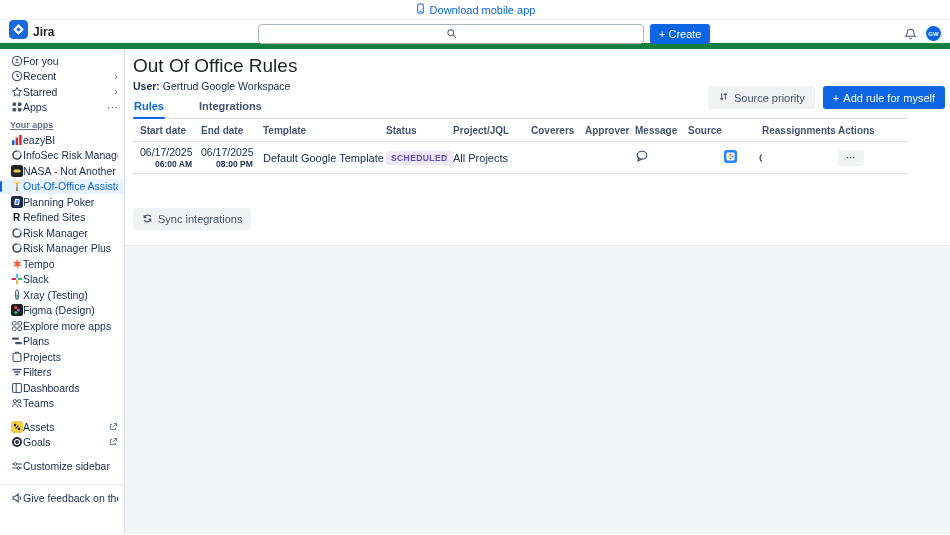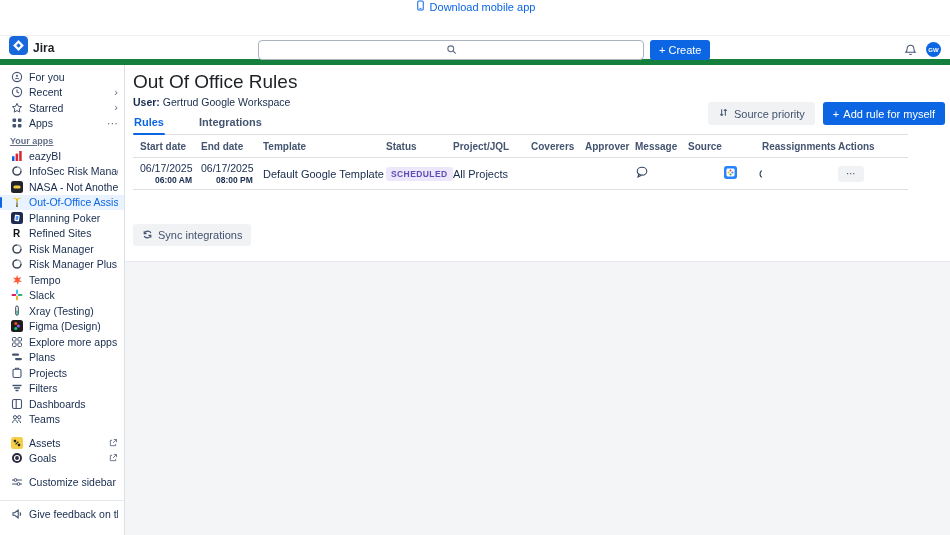--- a/index.html
+++ b/index.html
@@ -3,21 +3,21 @@
 <meta charset="utf-8">
 <style>
   * { box-sizing: border-box; }
   html,body { margin:0; padding:0; }
   body {
     width:950px; height:535px; overflow:hidden; position:relative;
     background:#fff; color:#172B4D;
     font-family:"Liberation Sans","DejaVu Sans",sans-serif;
   }
   
-  .topstrip { height:36px; display:flex; align-items:flex-start; justify-content:center;
+  .topstrip { height:20px; display:flex; align-items:center; justify-content:center;
     background:#fff; border-bottom:1px solid #F0F1F3; }
   .download-link { display:flex; align-items:center; gap:4px; color:#0C66E4;
     font-size:11px; font-weight:500; cursor:pointer; }
   
   .appbar { height:29px; border-bottom:6px solid #15803d; background:#fff; position:relative;
     display:flex; align-items:center; }
   .logo { display:flex; align-items:center; gap:5px; padding-left:9px; cursor:pointer; }
   .logo-word { font-size:12px; font-weight:700; color:#1D2125; }
   .searchbox { position:absolute; left:258px; top:4px; width:386px; height:20px;
     border:1px solid #ACB4C0; border-radius:4px; background:#fff;
@@ -30,21 +30,21 @@
     font-size:11px; font-weight:500; display:flex; align-items:center; gap:3px;
     font-family:inherit; cursor:pointer; }
   .bell-btn { position:absolute; right:33px; top:7px; background:none; border:none; padding:0; cursor:pointer; }
   .avatar { position:absolute; right:9px; top:6px; width:15px; height:15px; border-radius:50%;
     background:#0C66E4; color:#fff; font-size:6px; font-weight:700;
     display:flex; align-items:center; justify-content:center; cursor:pointer; }
   
   .layout { display:flex; height:485px; }
   .sidebar { width:125px; flex:0 0 125px; border-right:1px solid #DCDFE4; background:#fff;
     padding-top:4px; overflow:hidden; }
-  .nav-item { height:15.5px; display:flex; align-items:center; gap:6px;
+  .nav-item { height:15.5px; display:flex; align-items:center; gap:0;
     padding:0 6px 0 10px; font-size:10.5px; color:#172B4D; cursor:pointer; position:relative; }
   .nav-item .icon { width:13px; height:13px; flex:0 0 13px; display:flex;
     align-items:center; justify-content:center; }
   .nav-item .icon svg { display:block; }
   .nav-item .label { flex:1; white-space:nowrap; overflow:hidden; }
   .nav-item .trailing { color:#626F86; font-size:11px; line-height:1; display:flex; align-items:center; }
   .nav-item.selected { background:#E9F2FF; color:#0C66E4; font-weight:500; }
   .nav-item.selected::before { content:""; position:absolute; left:0; top:2px; bottom:2px;
     width:2px; background:#0C66E4; border-radius:2px; }
   .nav-section { height:17px; display:flex; align-items:flex-end; padding:0 6px 2px 10px;

